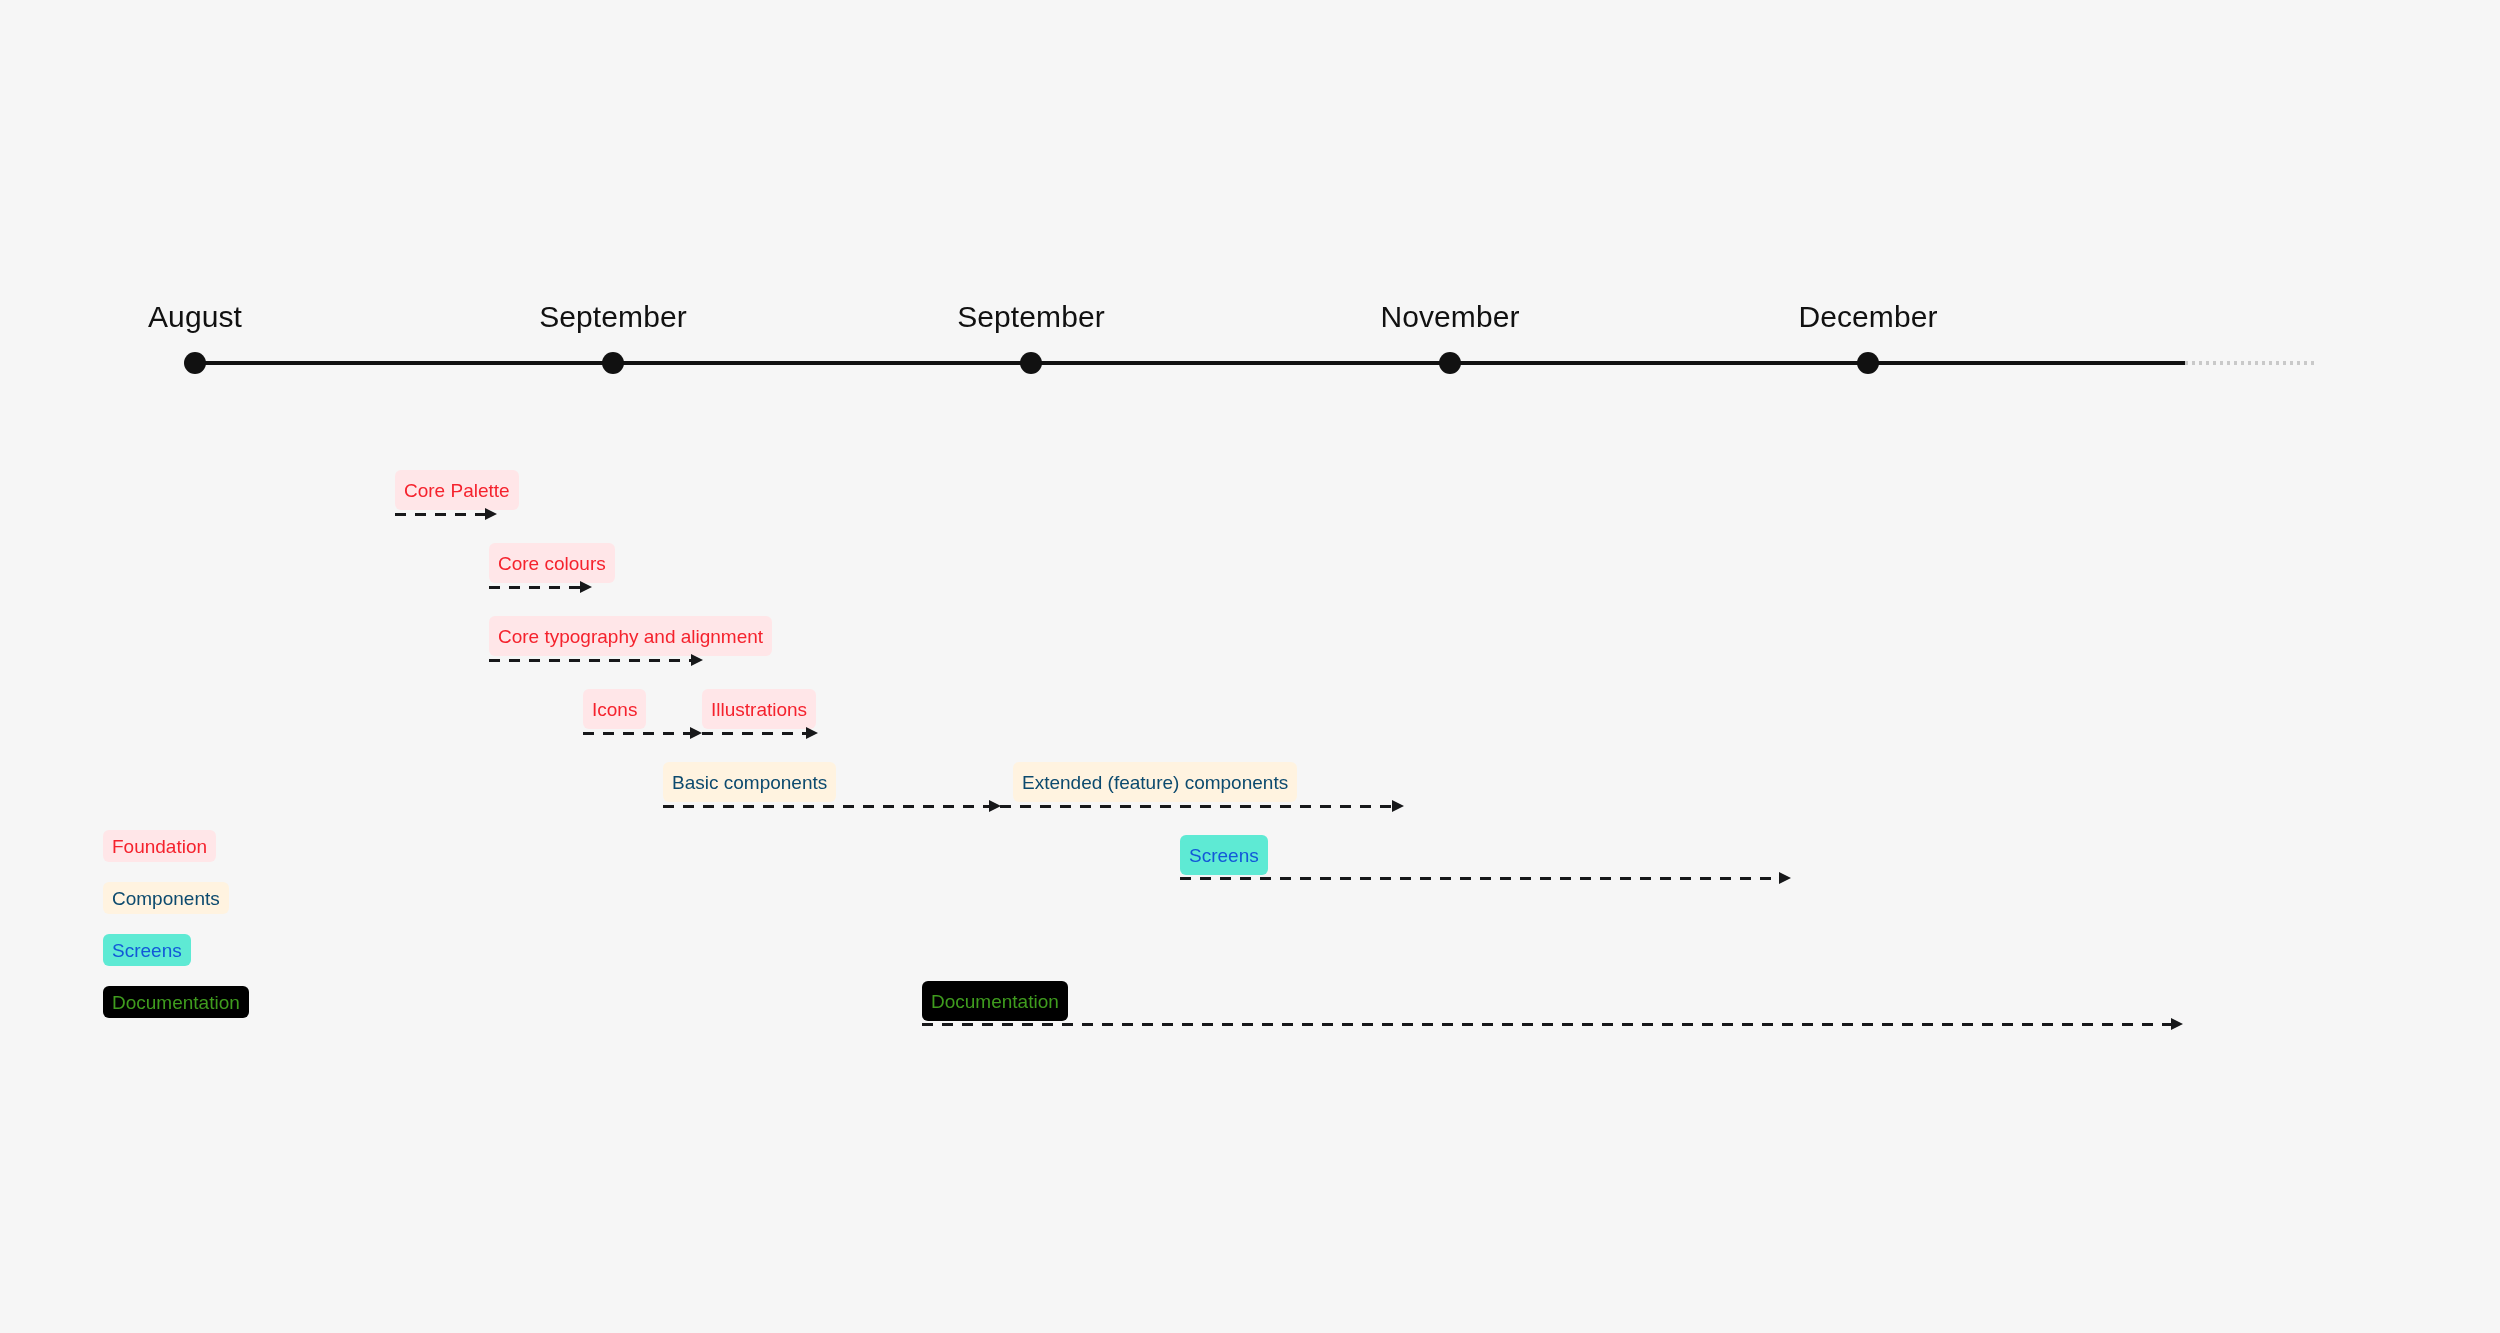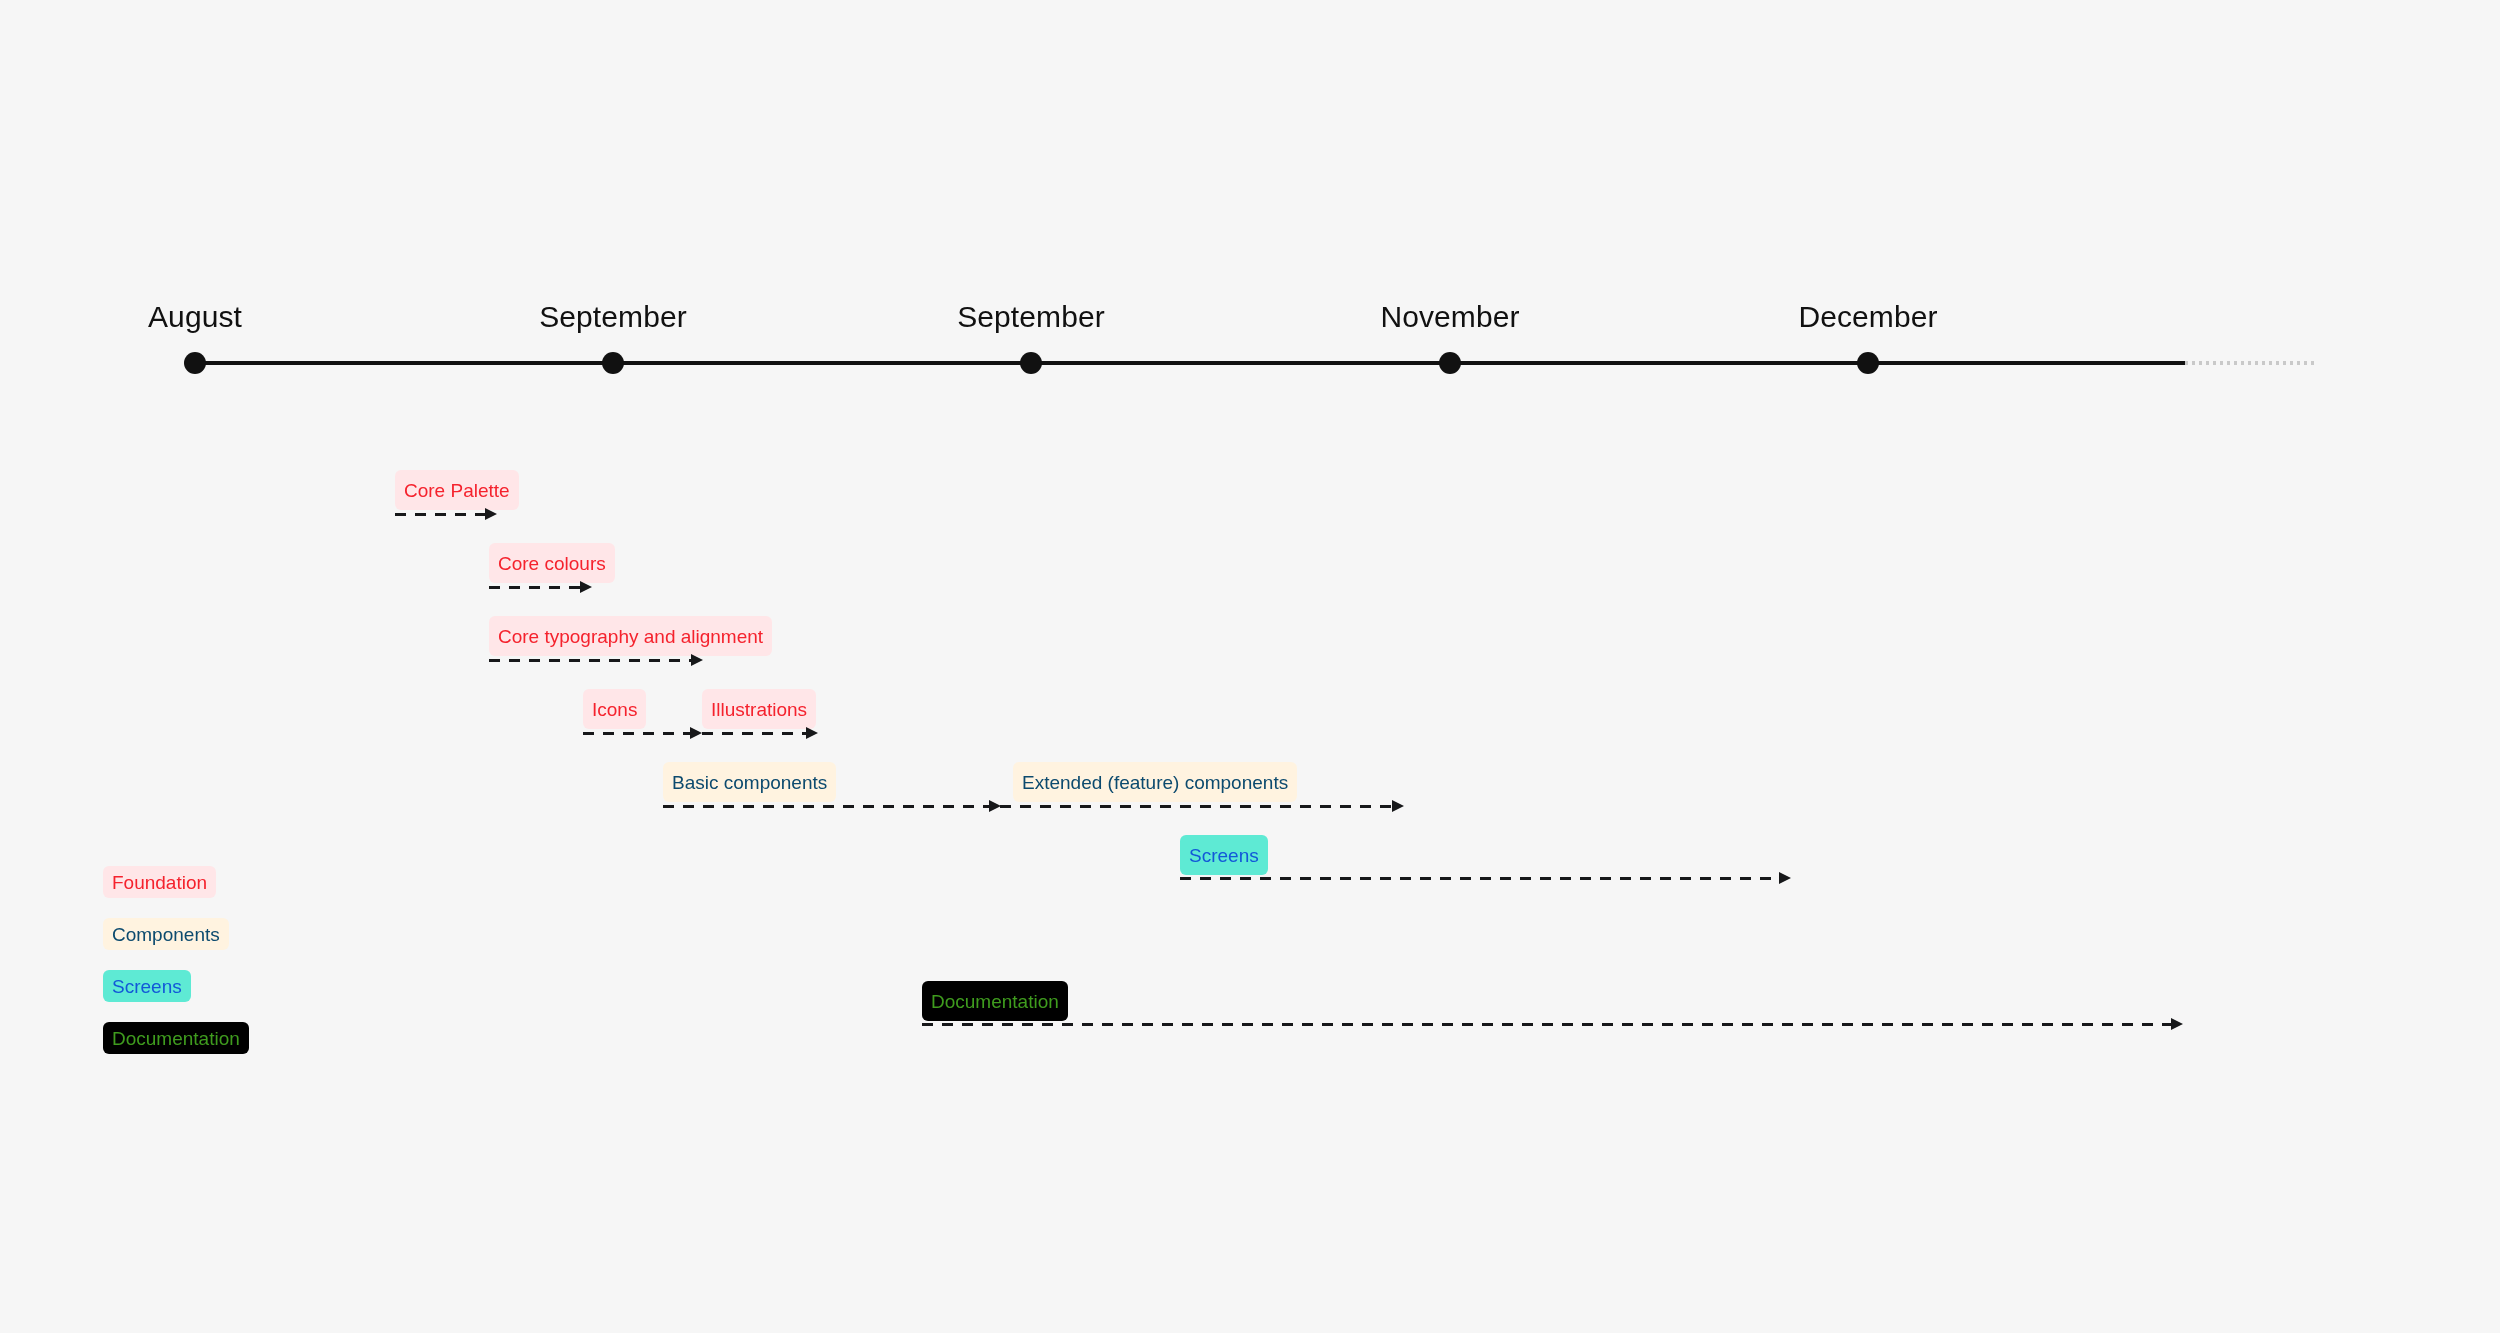--- a/index.html
+++ b/index.html
@@ -108,21 +108,21 @@
   
   .cat-foundation    { background: #ffe6e8; color: #f5222d; }
   .cat-components    { background: #fff3e0; color: #0c4a6e; }
   .cat-screens       { background: #5eead4; color: #1258d8; }
   .cat-documentation { background: #000000; color: #3f9c1e; }
 
   
   .legend {
     position: absolute;
     left: 103px;
-    top: 866px;
+    top: 830px;
   }
   .legend-item {
     display: flex;
     align-items: center;
     height: 32px;
     margin-bottom: 20px;
     padding: 0 9px;
     border-radius: 6px;
     font-size: 19px;
     line-height: 19px;

